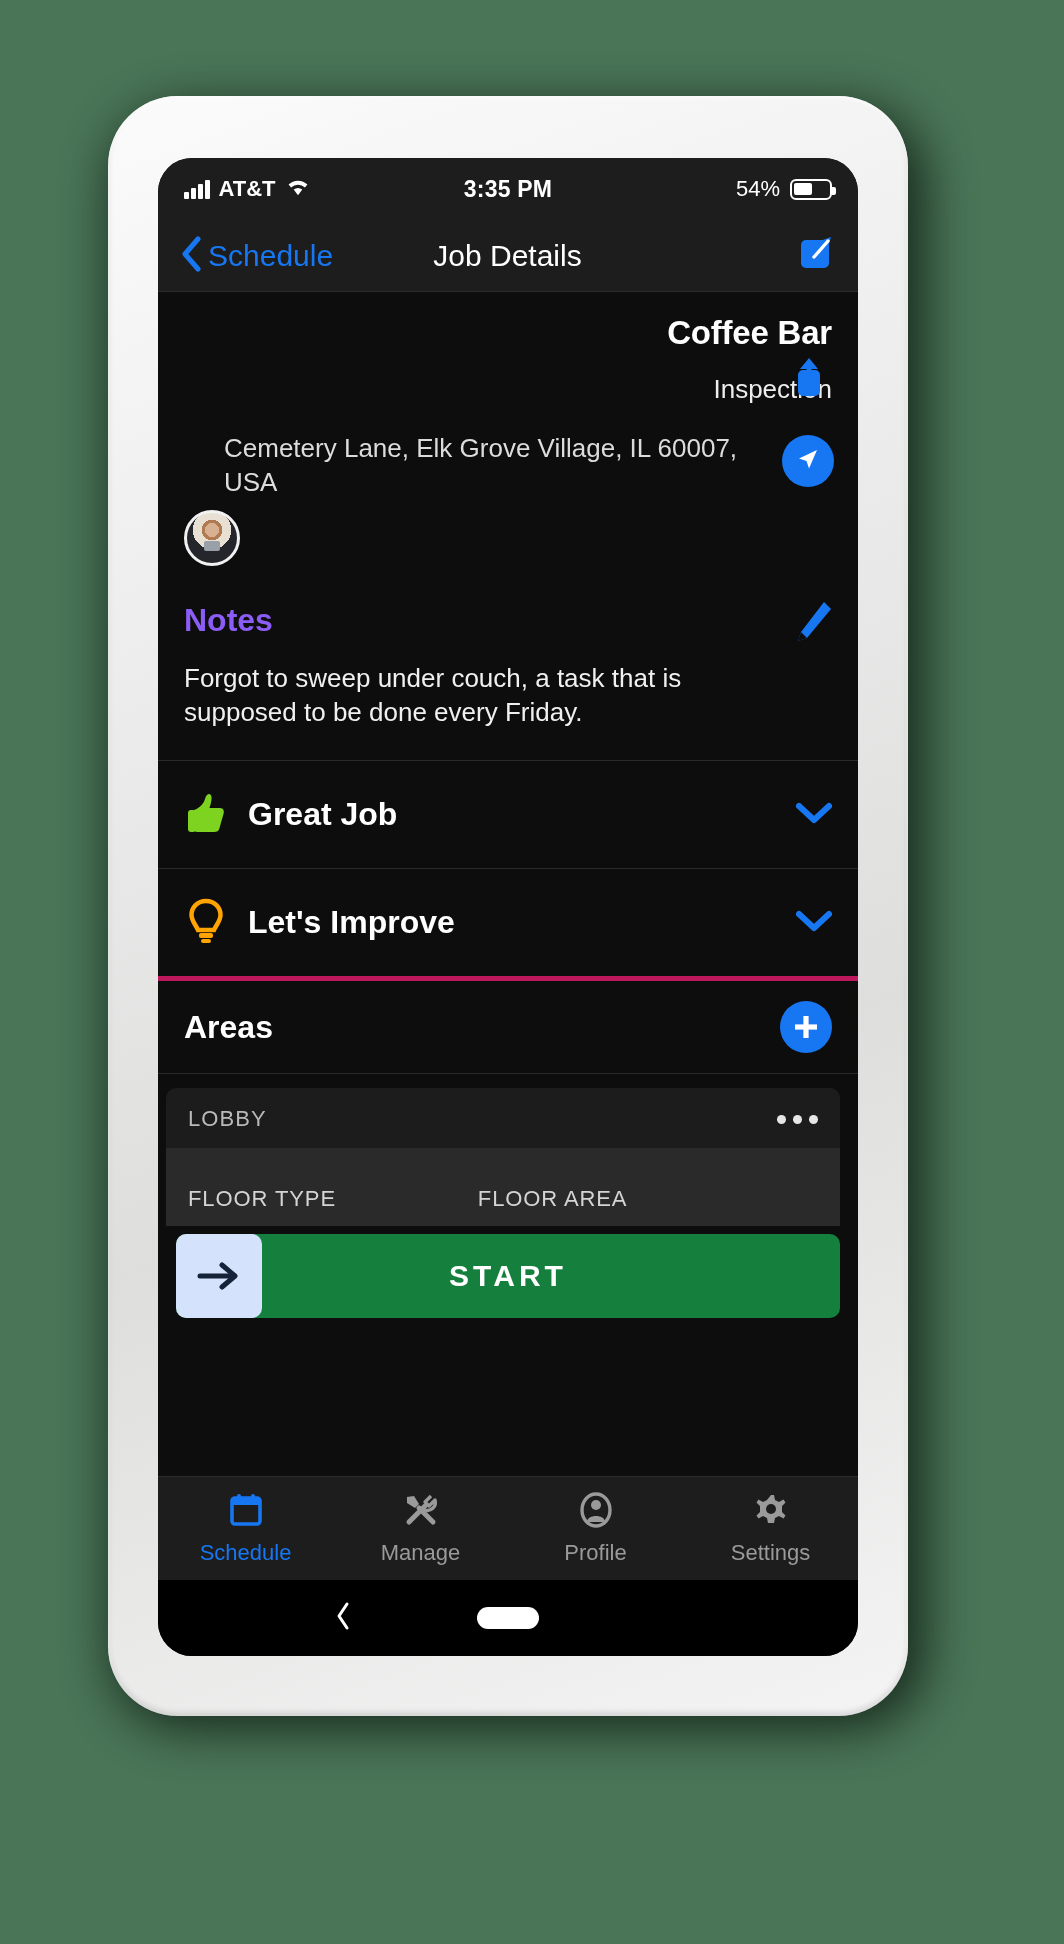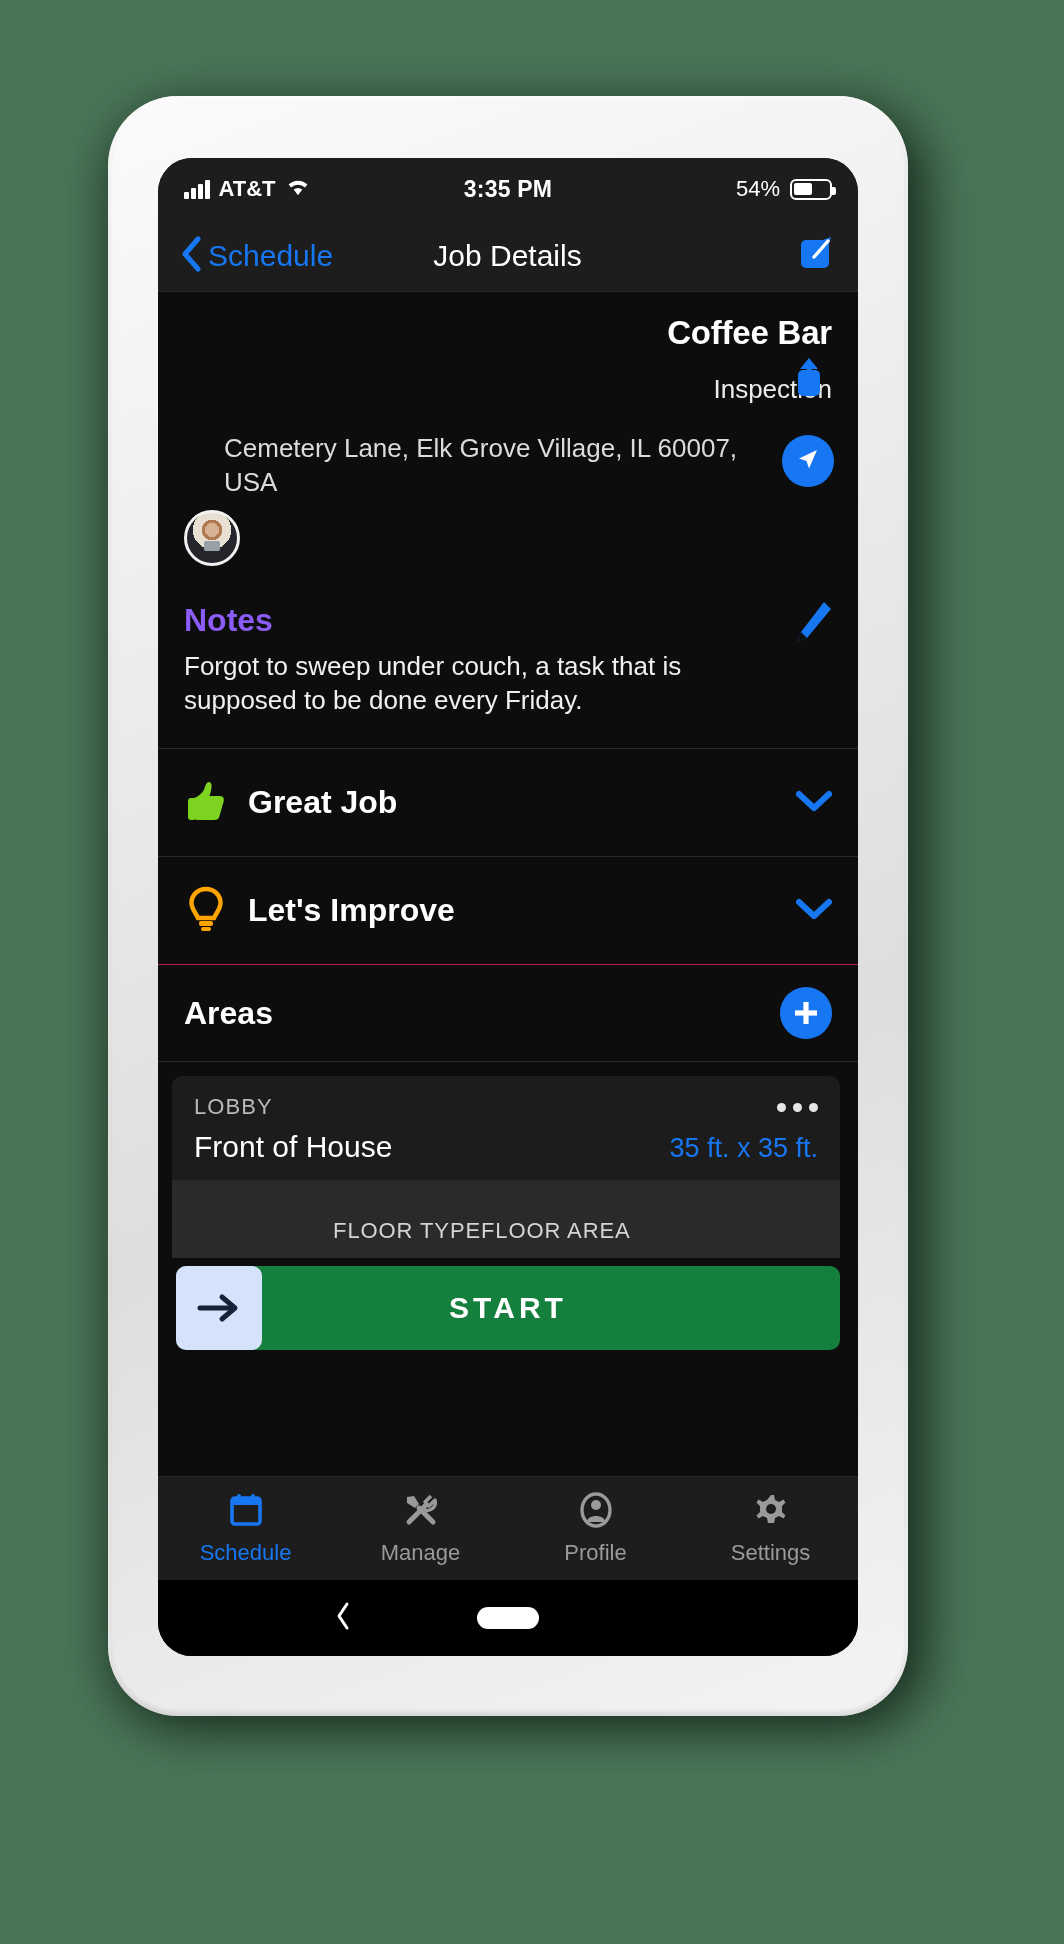--- a/index.html
+++ b/index.html
@@ -135,44 +135,44 @@
     overflow: hidden; position: relative;
   }
   .avatar::after {
     content: ""; position: absolute; left: 50%; top: 56%;
     width: 16px; height: 10px; transform: translateX(-50%);
     background: #9aa0a8; border-radius: 2px;
   }
 
   .notes { padding: 36px 26px 0 26px; position: relative; }
   .notes-title { color: #8b5cf6; font-size: 32px; font-weight: bold; }
-  .notes-body { color: #f0f0f0; font-size: 26px; line-height: 1.34; margin-top: 10px; max-width: 580px; }
+  .notes-body { color: #f0f0f0; font-size: 26px; line-height: 1.34; margin-top: 22px; max-width: 580px; }
   .notes-edit { position: absolute; right: 24px; top: 32px; }
 
   .collapse-row {
     height: 108px; display: flex; align-items: center;
     padding: 0 26px; gap: 20px;
     border-top: 1px solid #2a2a2a;
   }
   .collapse-row.first { margin-top: 30px; }
   .collapse-label { color: #fff; font-size: 32px; font-weight: bold; }
   .chevron { margin-left: auto; }
 
   .areas-row {
     height: 98px; display: flex; align-items: center;
-    padding: 0 26px; border-top: 1px solid #be185d; border-bottom: 1px solid #2a2a2a;
+    padding: 0 26px; border-top: 5px solid #be185d; border-bottom: 1px solid #2a2a2a;
     background: #0d0d0d;
   }
   .areas-label { color: #fff; font-size: 32px; font-weight: bold; }
   .add-btn {
     margin-left: auto; width: 52px; height: 52px; border-radius: 50%;
     background: #1777f2; display: flex; align-items: center; justify-content: center;
   }
 
-  .area-card-wrap { padding: 14px 18px 0 14px; text-align: right; }
+  .area-card-wrap { padding: 14px 18px 0 8px; }
   .area-card { background: #1c1c1c; border-radius: 10px 10px 0 0; overflow: hidden; }
   .area-card-top { padding: 18px 22px 16px 22px; }
   .area-kicker-row { display: flex; align-items: center; }
   .area-kicker { color: #b9b9b9; font-size: 22px; letter-spacing: 1.1px; }
   .dots { margin-left: auto; display: flex; gap: 7px; }
   .dots i { width: 9px; height: 9px; border-radius: 50%; background: #e6e6e6; display: block; }
   .area-name-row { display: flex; align-items: baseline; margin-top: 10px; }
   .area-name { color: #fff; font-size: 30px; }
   .area-dims { margin-left: auto; color: #1777f2; font-size: 27px; }
   .area-card-sub { background: #2a2a2a; padding: 38px 22px 14px 22px; display: flex; }
@@ -357,24 +357,20 @@
         <div class="area-card">
           <div class="area-card-top">
             <div class="area-kicker-row">
               <span class="area-kicker">LOBBY</span>
               <span class="dots">
                 <i></i>
                   <i></i>
                   <i></i>
               </span>
             </div>
-            <div class="area-name-row">
-              <span class="area-name">Front of House</span>
-              <span class="area-dims">35 ft. x 35 ft.</span>
-            </div>
           </div>
           <div class="area-card-sub">
             <span class="sub-col first">FLOOR TYPE</span>
             <span class="sub-col">FLOOR AREA</span>
           </div>
         </div>
       </div>
 
       <div class="start-wrap">
         <div class="start-btn">

